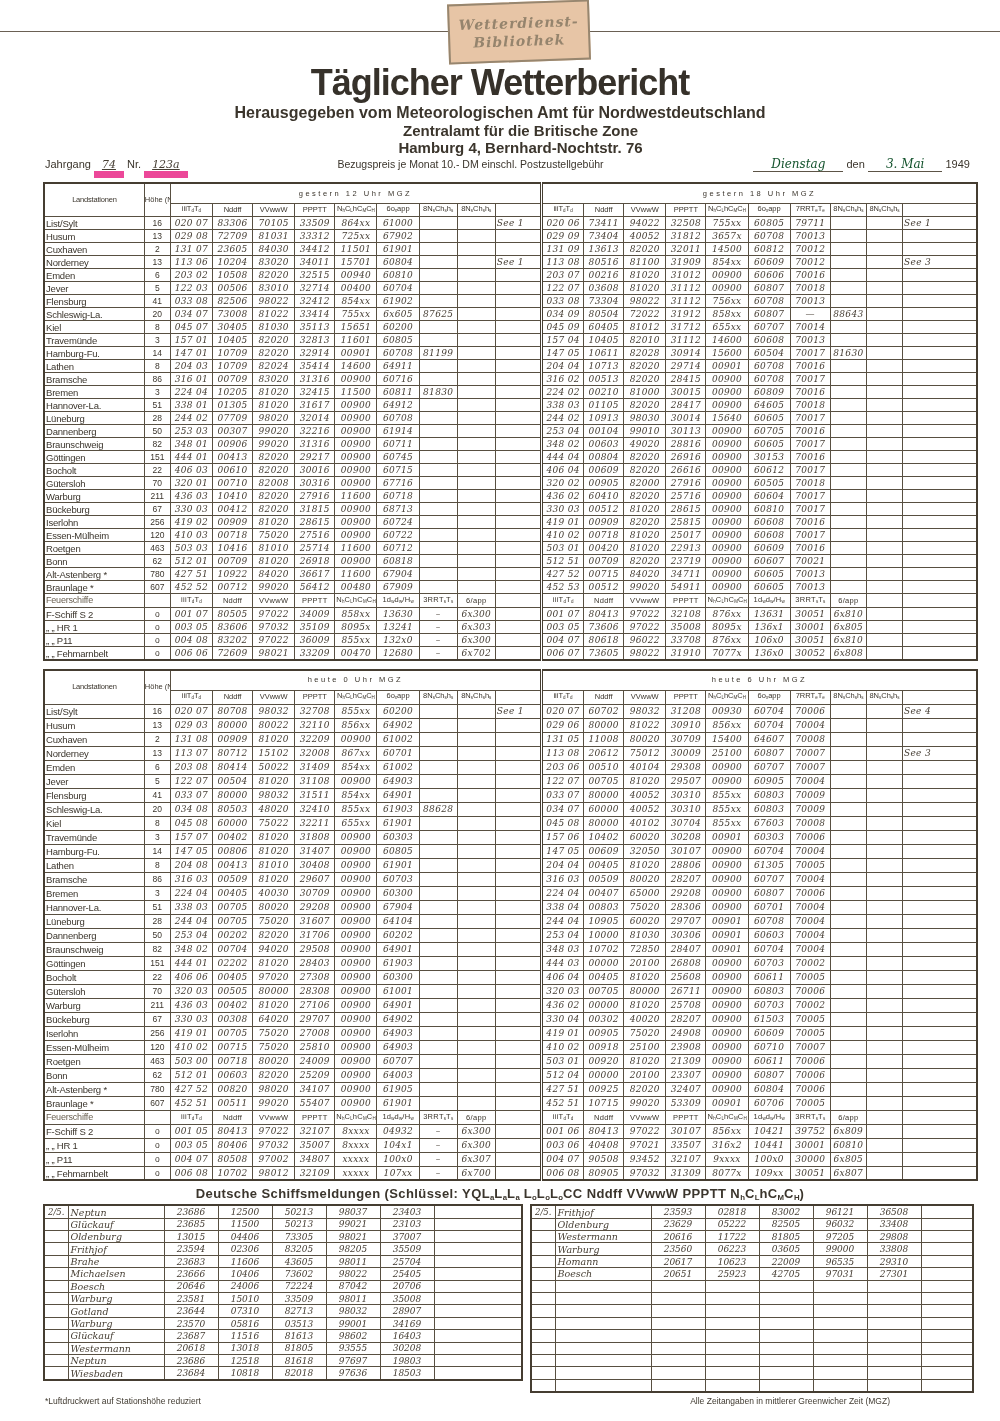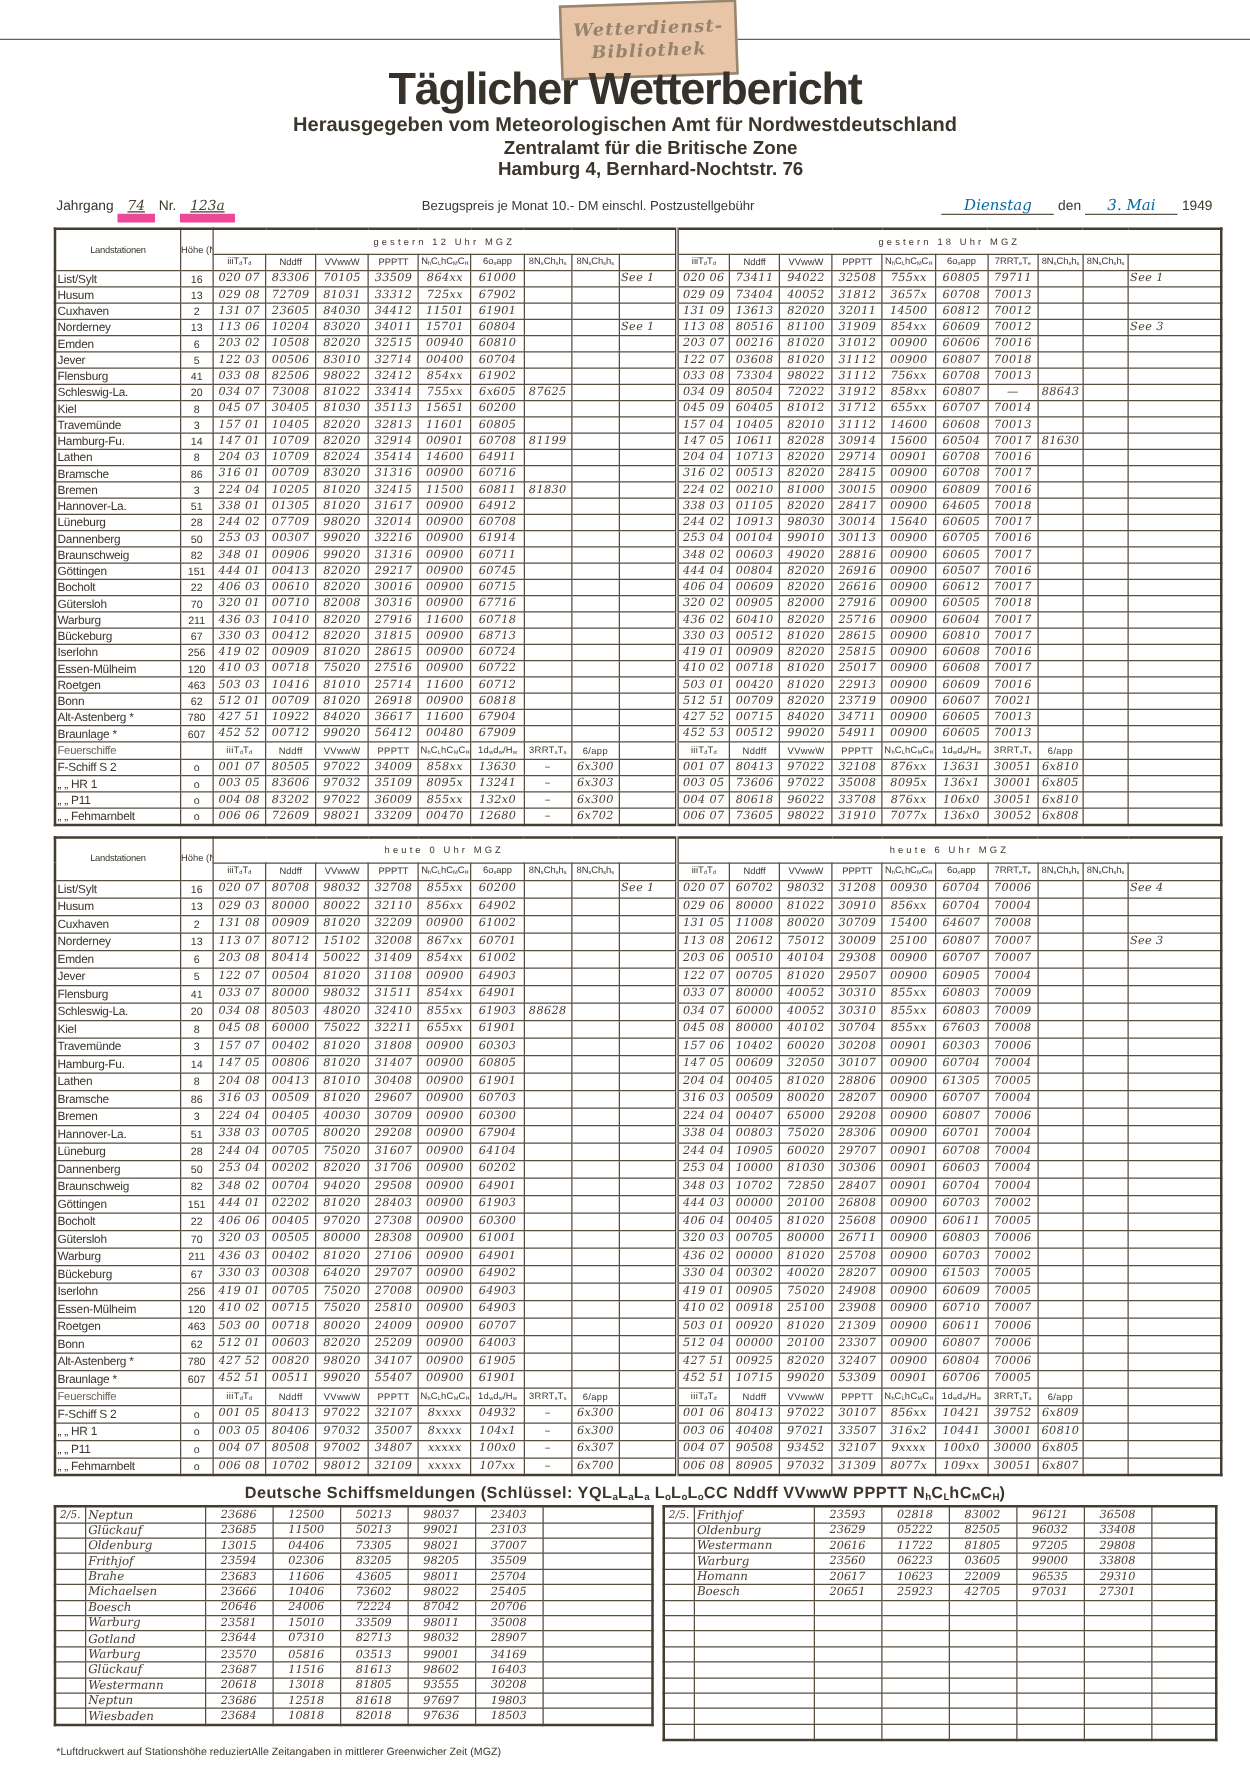--- a/index.html
+++ b/index.html
@@ -5,26 +5,26 @@
   html,body{margin:0;padding:0;}
   .page{position:relative;width:1000px;height:1421px;overflow:hidden;
     background:linear-gradient(100deg,#e1b798 0%,#e8c7a8 38%,#e7c2a2 68%,#e9b婷 0),linear-gradient(100deg,#e1b798 0%,#e8c7a8 38%,#e7c2a2 68%,#e8b294 100%);
     font-family:"Liberation Sans",sans-serif;color:#3b352c;}
   .topline{position:absolute;top:31px;left:0;width:100%;height:1px;background:#6a6053;}
   .stamp{position:absolute;left:448px;top:2px;width:138px;height:56px;border:2px solid #97866f;
     transform:rotate(-2deg);background:#e7c5a6;display:flex;flex-direction:column;justify-content:center;
     align-items:center;color:#95846d;font-family:"DejaVu Serif",serif;font-style:italic;font-weight:bold;
     font-size:14px;line-height:18px;letter-spacing:1px;}
   .header{position:relative;height:182px;}
-  .masthead{position:absolute;top:52px;left:0;width:100%;text-align:center;}
+  .masthead{position:absolute;top:64px;left:0;width:100%;text-align:center;}
   .title{font-size:36px;font-weight:bold;letter-spacing:-1px;line-height:38px;color:#36312a;}
   .sub1{font-size:16px;font-weight:bold;margin-top:2px;text-align:center;}
   .sub2,.sub3{font-size:15px;font-weight:bold;line-height:17px;margin-left:41px;}
   .issue-row{position:absolute;left:45px;top:157px;width:925px;display:flex;justify-content:space-between;align-items:baseline;font-size:11px;}
-  .hw{font-family:"DejaVu Serif",serif;font-style:italic;color:#0369a1;}
+  .hw{font-family:"DejaVu Serif",serif;font-style:italic;color:#14532d;}
   .hwu{font-family:"DejaVu Serif",serif;font-style:italic;color:#46зe33;color:#463e33;border-bottom:7px solid #ec4899;padding:0 8px;text-decoration:underline;}
   .price{font-size:10.5px;}
   .dateline span{display:inline-block;}
   .dl-line{border-bottom:1px solid #5c5346;padding:0 18px;font-size:12px;}
   table.main{border-collapse:collapse;table-layout:fixed;width:935px;margin-left:43px;border:2px solid #453d31;}
   table.main th,table.main td{border:1px solid #584f41;overflow:hidden;white-space:nowrap;}
   table.main th{font-weight:normal;font-size:7.5px;line-height:8px;padding:1px 0;text-align:center;}
   th.ttl{font-size:13.5px;font-weight:bold;letter-spacing:2.5px;height:17px;}
   .tsep{border-left:3px double #453d31 !important;}
   td.stn,th.stn{text-align:left;padding-left:4px;font-size:9.5px;letter-spacing:-0.2px;}
@@ -38,21 +38,21 @@
   #t0 tr{height:13px;} #t1 tr{height:14px;}
   #t0 td,#t1 td{padding:0 1px;line-height:11px;}
   sub{font-size:0.6em;vertical-align:-0.25em;letter-spacing:0;}
   .ships-title{margin:5px 12px 2px;text-align:center;font-weight:bold;font-size:13px;letter-spacing:0.4px;}
   .ships-wrap{display:flex;gap:7px;margin-left:43px;width:935px;align-items:flex-start;}
   table.ships{border-collapse:collapse;table-layout:fixed;border:2px solid #453d31;}
   table.ships td{border:1px solid #584f41;height:11.4px;padding:0 2px;overflow:hidden;white-space:nowrap;}
   td.sname{font-family:"DejaVu Serif",serif;font-style:italic;font-size:9.5px;color:#463e33;}
   td.sval{font-family:"DejaVu Serif",serif;font-style:italic;font-size:9px;text-align:center;color:#453d33;}
   td.sd{font-family:"DejaVu Serif",serif;font-style:italic;font-size:8.5px;text-align:center;color:#463e33;}
-  .foot-row{margin:3px 0 0 45px;width:920px;display:flex;font-size:8.5px;color:#3f392f;}
+  .foot-row{margin:3px 0 0 45px;width:920px;display:flex;justify-content:space-between;font-size:8.5px;color:#3f392f;}
   .foot-row .fr{margin-right:75px;}
 </style>
 </head>
 <body>
 
 <div class="page">
   <div class="topline"></div>
   <div class="stamp">
     <div>Wetterdienst-</div>
     <div>Bibliothek</div>
@@ -558,21 +558,21 @@
           <td class="val">00900</td>
           <td class="val">60745</td>
           <td class="val"></td>
           <td class="val"></td>
           <td class="val note"></td>
           <td class="val tsep">444 04</td>
           <td class="val">00804</td>
           <td class="val">82020</td>
           <td class="val">26916</td>
           <td class="val">00900</td>
-          <td class="val">60507</td>
+          <td class="val">30153</td>
           <td class="val">70016</td>
           <td class="val"></td>
           <td class="val"></td>
           <td class="val note"></td>
         </tr>
         <tr>
           <td class="stn ">Bocholt</td>
           <td class="hh">22</td>
           <td class="val">406 03</td>
           <td class="val">00610</td>

